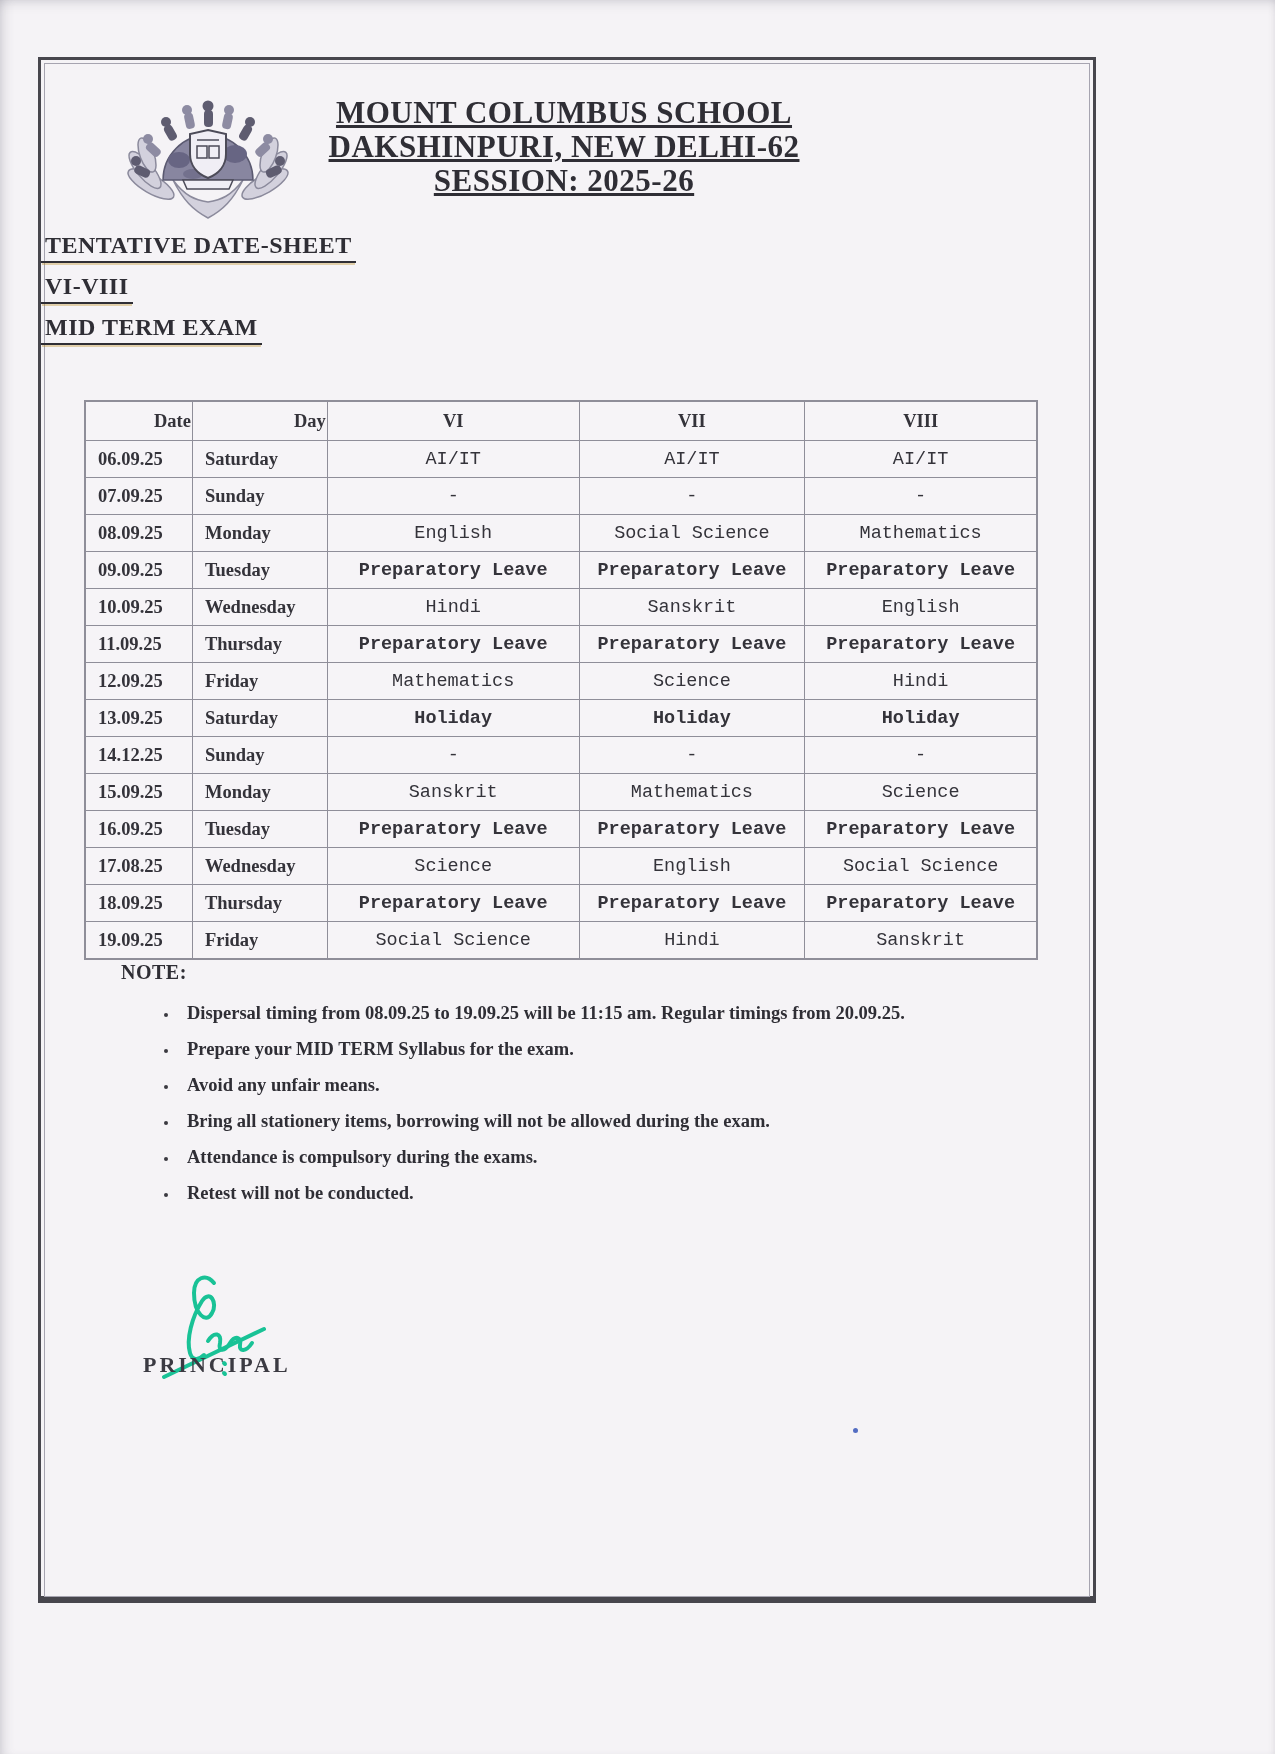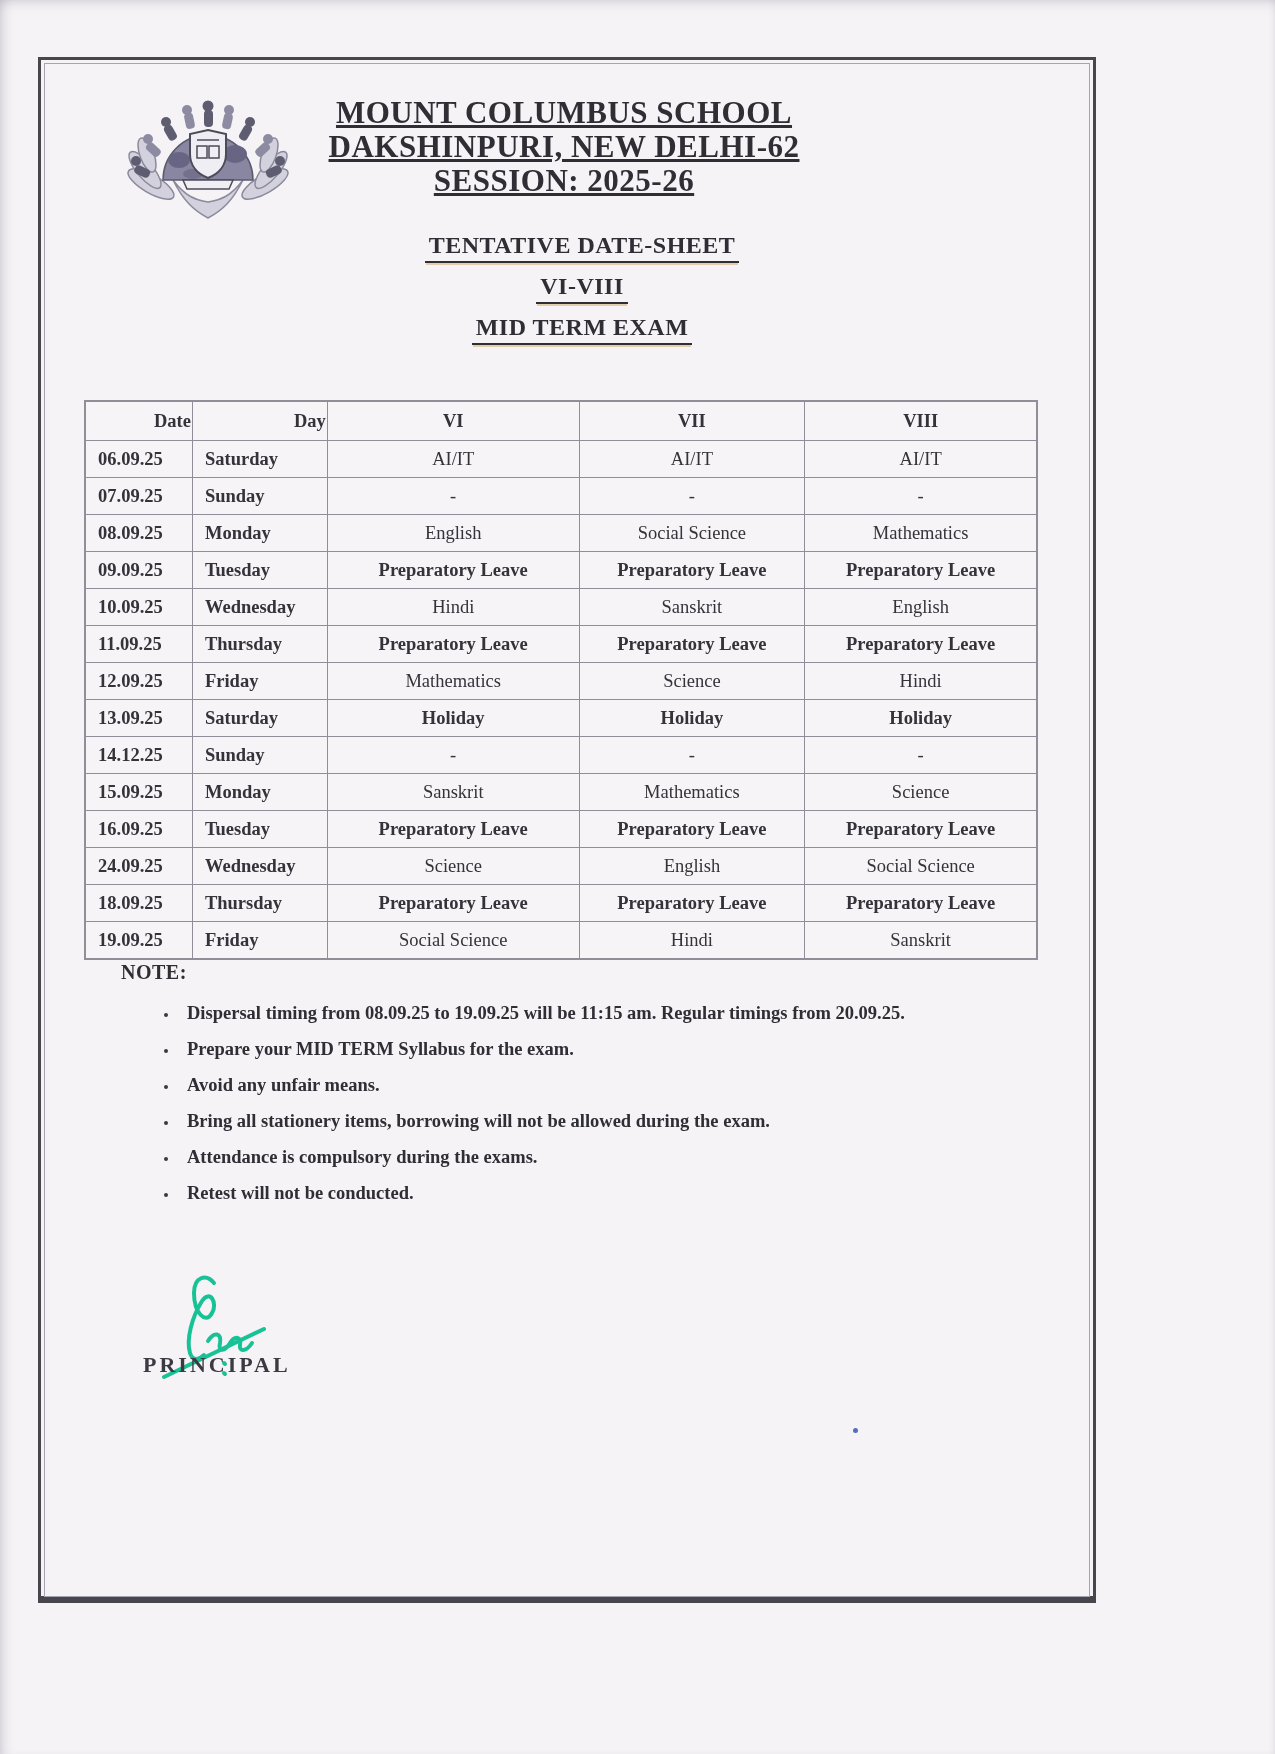--- a/index.html
+++ b/index.html
@@ -17,38 +17,38 @@
     position:absolute; left:38px; top:57px; width:1052px; height:1536px;
     border:3px solid #47464d; border-bottom-width:7px;
     outline:1px solid #a6a4b0; outline-offset:-7px;
     background:transparent;
   }
   
   .logo { position:absolute; left:72px; top:28px; width:190px; height:140px; }
   .school-block { position:absolute; left:0; top:36px; width:1046px; text-align:center; }
   .school-line { font-weight:bold; font-size:31px; line-height:34px; letter-spacing:.5px;text-decoration:underline; }
   
-  .titles { position:absolute; left:18px; top:172px; width:1046px; text-align:center; }
+  .titles { position:absolute; left:0; top:172px; width:1046px; }
   .title-line { margin-bottom:10px; }
   .title-line span {
     display:inline-block; font-weight:bold; font-size:24px; letter-spacing:.5px;
     border-bottom:2px solid #2f2e35; padding:0 4px 2px 4px;
     box-shadow:0 3px 0 -1px rgba(190,140,30,.35);
   }
   
   .sheet { position:absolute; left:44px; top:341px; width:952px; border-collapse:collapse; }
   .sheet th, .sheet td {
     border:1px solid #8f8e99; height:34px; font-size:18.5px;
     background:#f6f4f7; color:#34333a;
   }
   .sheet th { font-weight:bold; }
   .sheet thead th { height:36px; }
   .th-left { text-align:right; padding-left:20px;margin-left:24px; }
   .sheet td:nth-child(1), .sheet td:nth-child(2) { font-weight:bold; text-align:left; padding-left:12px; }
-  .sheet td:nth-child(n+3) { text-align:center; font-weight:normal; }
+  .sheet td:nth-child(n+3) { text-align:center; font-weight:normal;font-family:Liberation Mono, monospace; }
   .sheet tr.emph td:nth-child(n+3) { font-weight:bold; }
   .sheet { box-shadow:0 0 0 1px #8f8e99; }
   
   .note { position:absolute; left:80px; top:901px; width:880px; }
   .note-heading { font-weight:bold; font-size:20px; letter-spacing:.5px; }
   .note ul { margin:14px 0 0 0; padding-left:58px; }
   .note li {
     font-weight:bold; font-size:18.5px; line-height:30px; margin-bottom:6px;
     max-width:830px; padding-left:8px;
   }
@@ -233,21 +233,21 @@
             <td>Science</td>
           </tr>
           <tr class="emph">
             <td>16.09.25</td>
             <td>Tuesday</td>
             <td>Preparatory Leave</td>
             <td>Preparatory Leave</td>
             <td>Preparatory Leave</td>
           </tr>
           <tr>
-            <td>24.09.25</td>
+            <td>17.08.25</td>
             <td>Wednesday</td>
             <td>Science</td>
             <td>English</td>
             <td>Social Science</td>
           </tr>
           <tr class="emph">
             <td>18.09.25</td>
             <td>Thursday</td>
             <td>Preparatory Leave</td>
             <td>Preparatory Leave</td>

